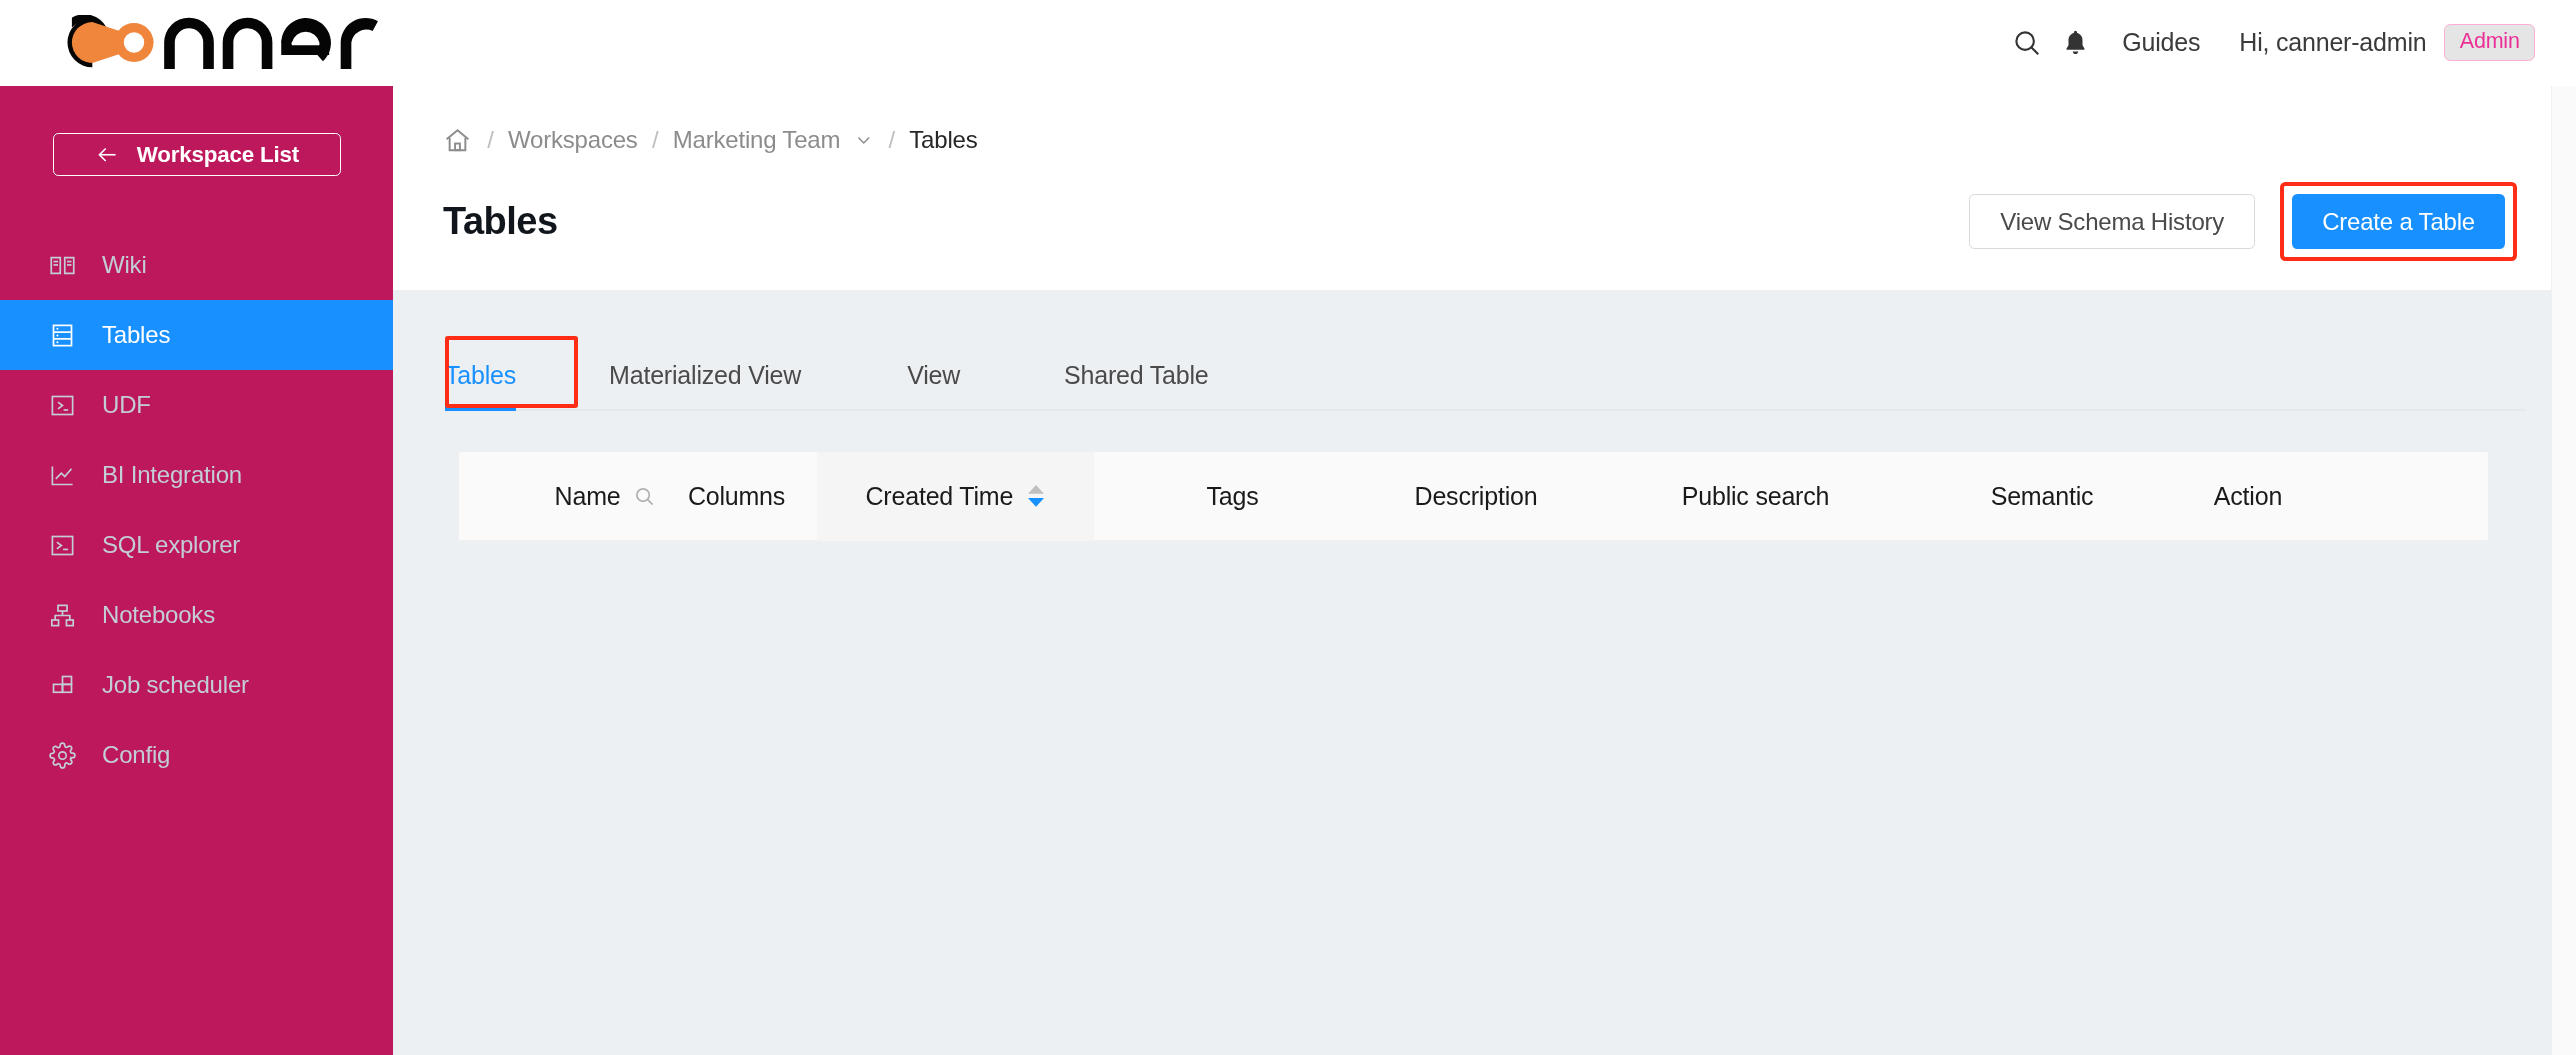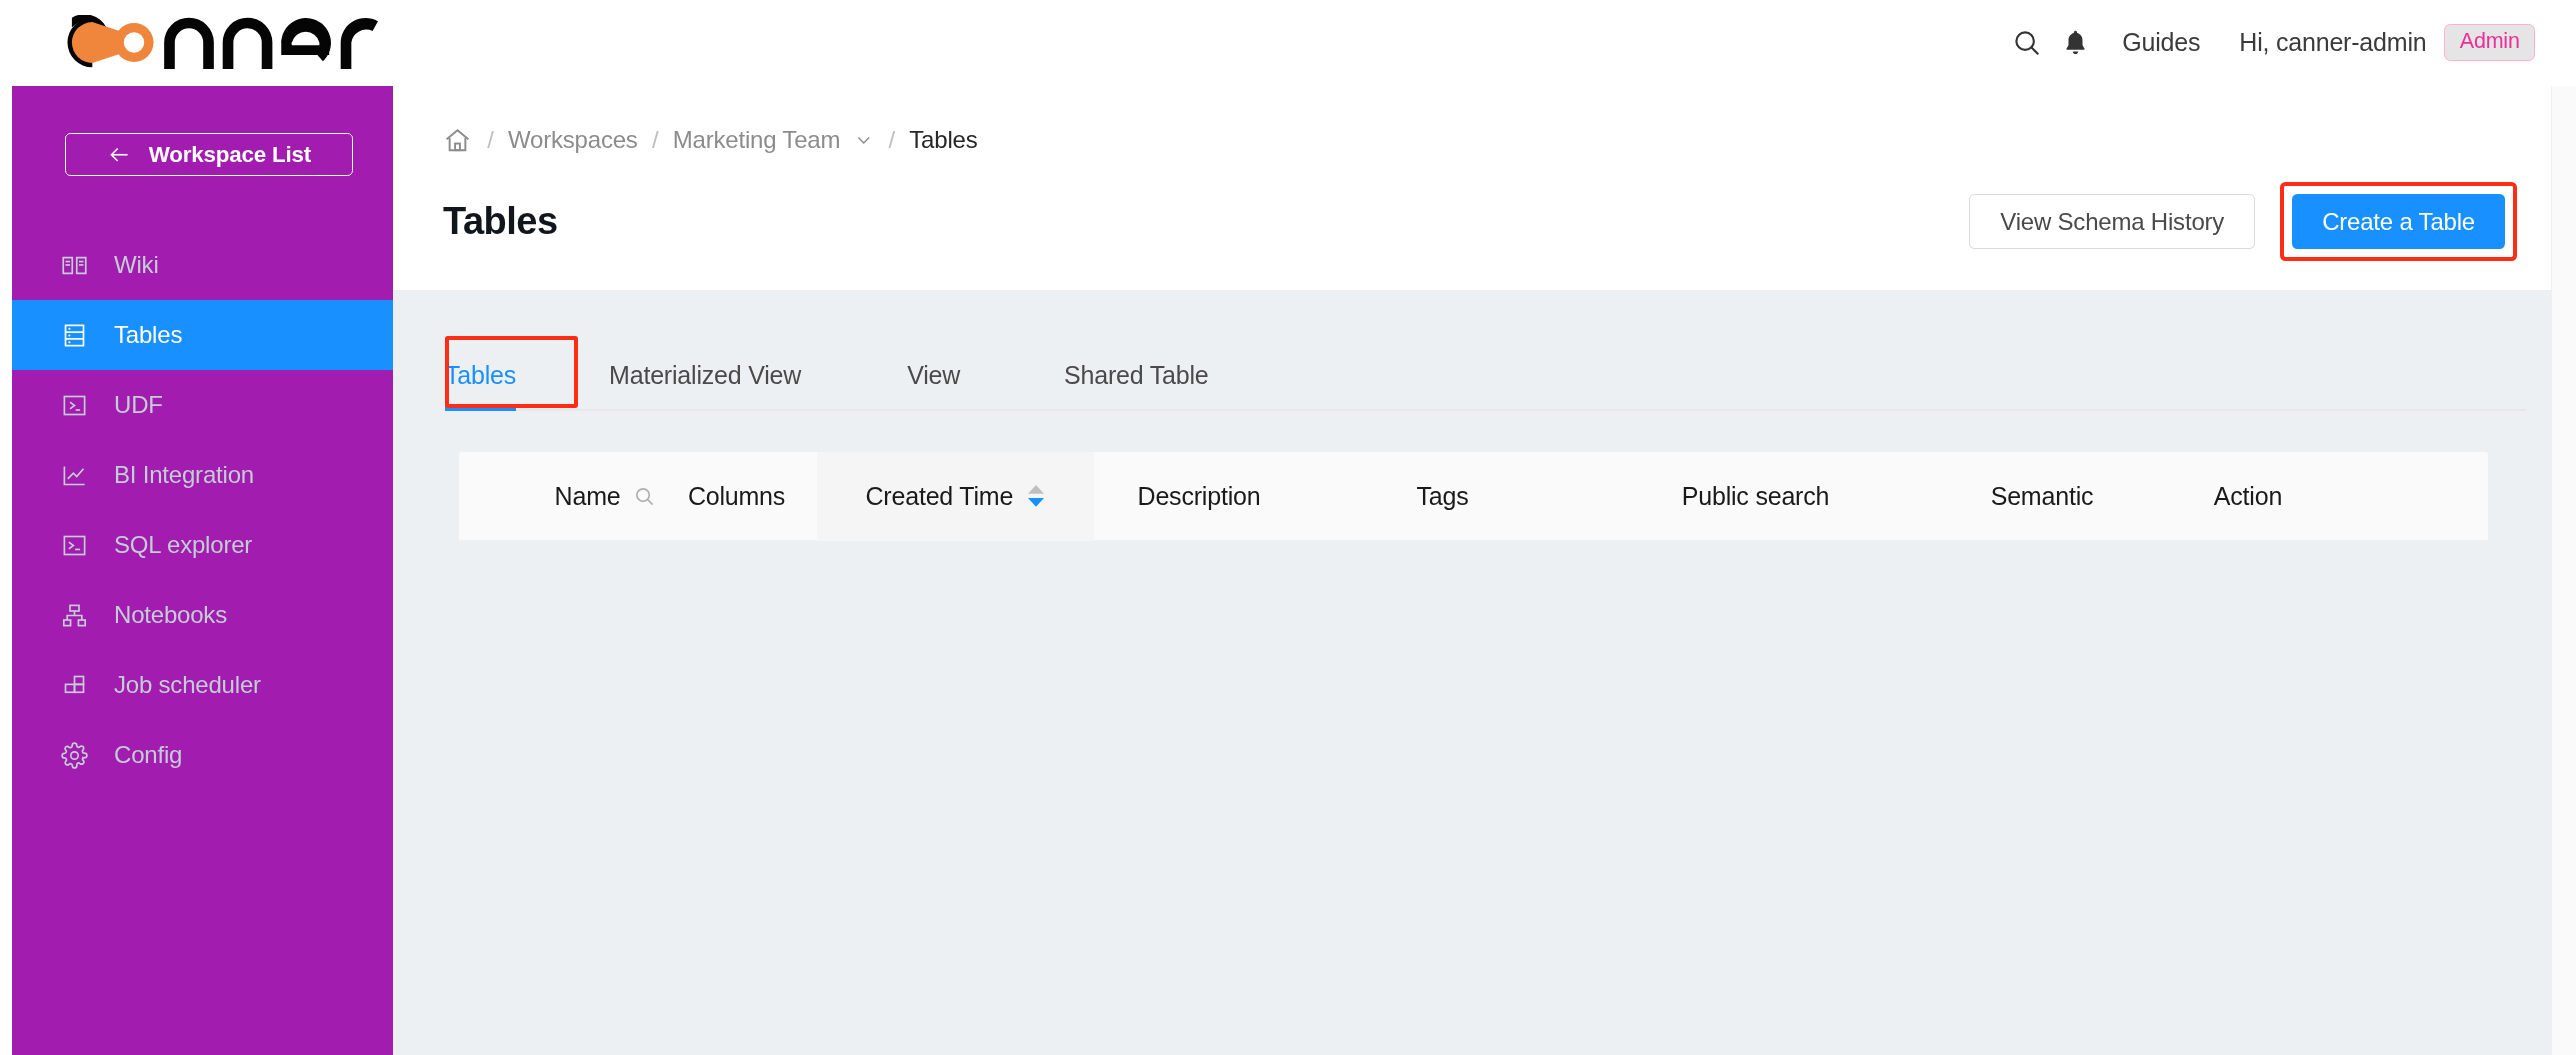--- a/index.html
+++ b/index.html
@@ -38,23 +38,22 @@
   .adminbadge {
     margin-left: 18px;
     border: 0.9px solid #ffadd2; background: #e5e5e5; color: #eb2f96;
     border-radius: 6.3px; font-size: 21.5px; padding: 6.3px 14.3px 7.2px 14.3px;
     line-height: 1; letter-spacing: -0.2px;
   }
 
   
   .sidebar {
     position: absolute; left: 0; top: 86px; width: 393px; height: 970px;
-    background: #a21caf;
+    background: #be185d;
     overflow: hidden;
-    margin-left: 12px;
   }
   .wsbtn {
     margin: 47px auto 0 auto;
     width: 288px; height: 43px;
     border: 1.3px solid #ffffff; border-radius: 5.4px;
     display: flex; align-items: center; justify-content: center; gap: 16px;
     color: #ffffff; font-size: 22.4px; font-weight: bold; cursor: pointer;
     letter-spacing: -0.2px;
   }
   .wsbtn svg { display:block; }
@@ -440,26 +439,26 @@
           <span class="sorter">
             <svg width="18" height="10.7" viewBox="0 0 20 12">
               <polygon points="10,1 19,11 1,11" fill="#bfbfbf"></polygon>
             </svg>
             <svg width="18" height="10.7" viewBox="0 0 20 12">
               <polygon points="10,11 1,1 19,1" fill="#1890ff"></polygon>
             </svg>
           </span>
         </div>
 
+        <div class="th c-tags">
+          <span>Tags</span>
+        </div>
+
         <div class="th c-desc">
           <span>Description</span>
-        </div>
-
-        <div class="th c-tags">
-          <span>Tags</span>
         </div>
 
         <div class="th c-public">
           <span>Public search</span>
         </div>
 
         <div class="th c-semantic">
           <span>Semantic</span>
         </div>
 

